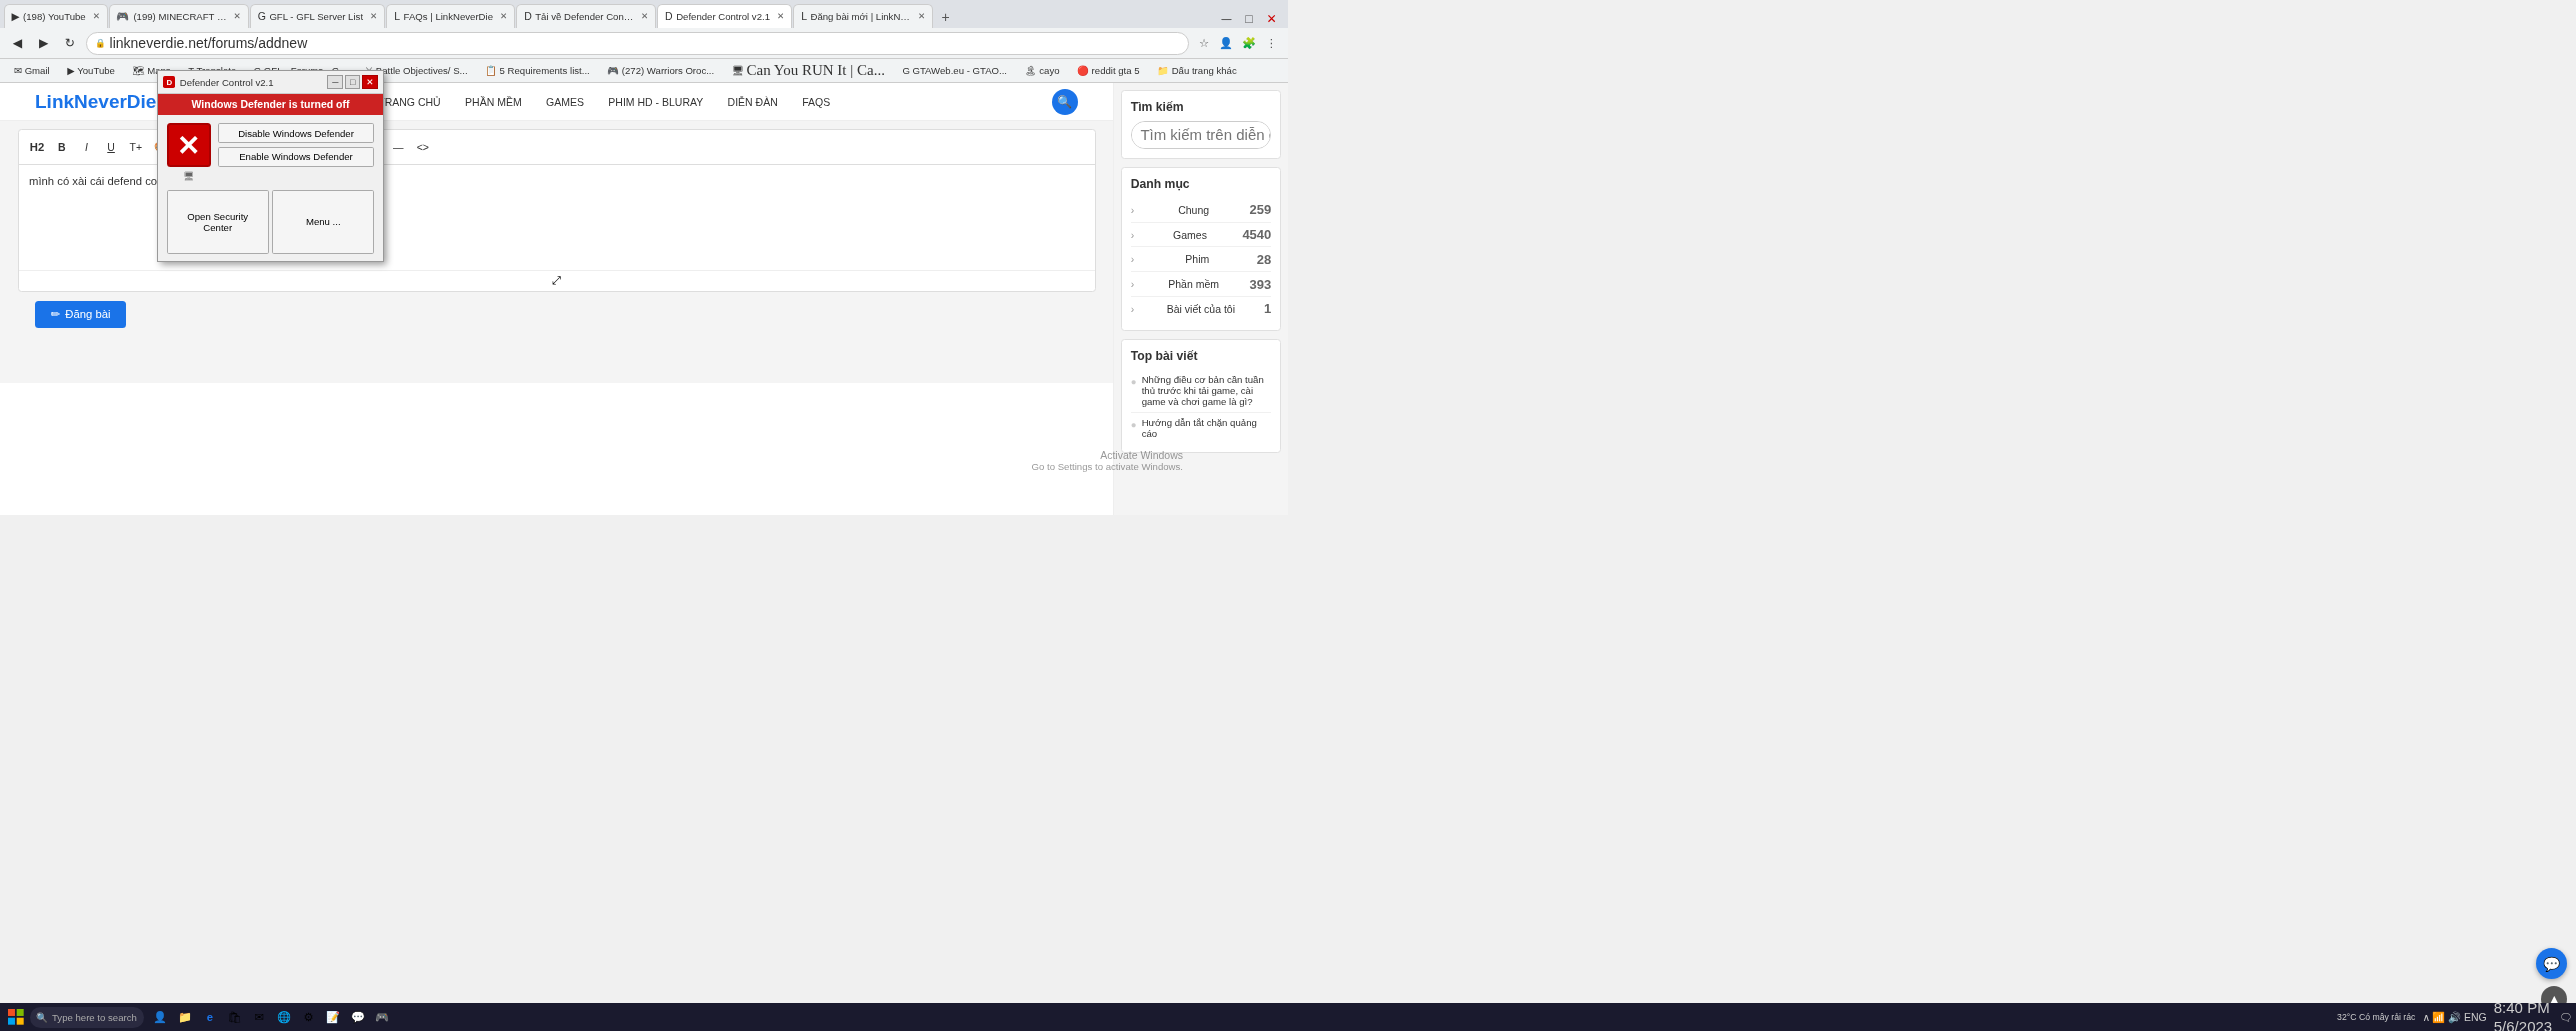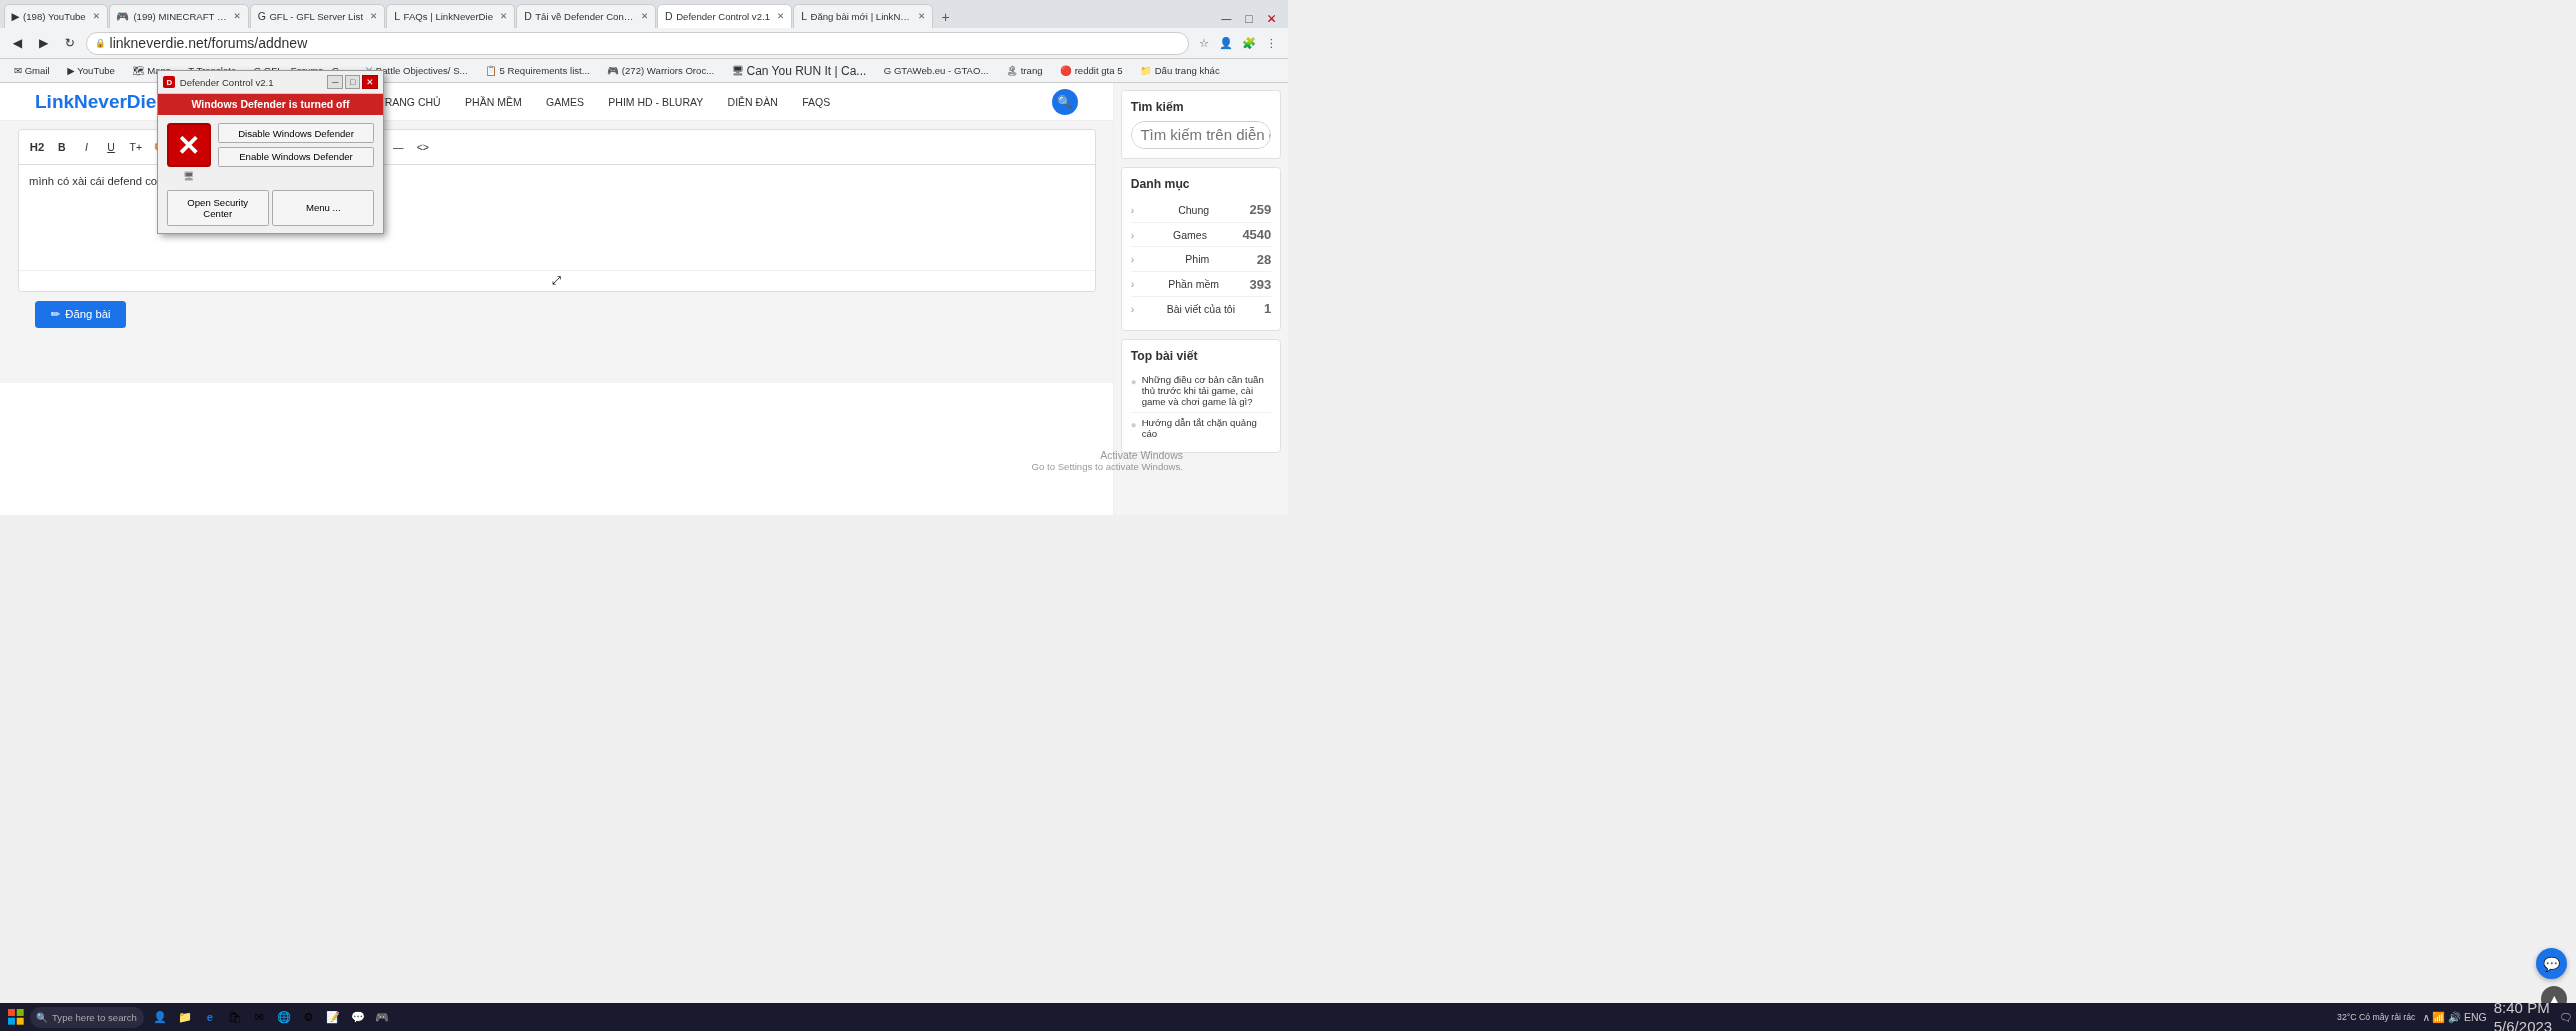--- a/index.html
+++ b/index.html
@@ -78,21 +78,21 @@
     .dialog-title-text { font-size: 9.6px; }
     .dialog-win-controls { display: flex; gap: 1.7px; }
     .win-btn { width: 15.7px; height: 14px; display: flex; align-items: center; justify-content: center; font-size: 8.7px; cursor: pointer; border: 0.9px solid #999; background: #e0e0e0; color: #333; }
     .win-btn.close-btn { background: #cc0000; color: white; border-color: #aa0000; }
     .dialog-status-bar { background: #cc2222; color: white; padding: 4.4px 8.7px; font-size: 10.5px; font-weight: bold; text-align: center; }
     .dialog-body { display: flex; padding: 8.7px; gap: 7px; align-items: flex-start; }
     .dialog-icon-large { width: 44px; height: 44px; background: #cc0000; border-radius: 3.5px; display: flex; align-items: center; justify-content: center; color: white; font-size: 24.4px; font-weight: bold; flex-shrink: 0; border: 2.6px solid #aa0000; }
     .dialog-buttons { display: flex; flex-direction: column; gap: 3.5px; flex: 1; }
     .dialog-btn { padding: 3.5px 7px; font-size: 9.6px; border: 0.9px solid #aaa; background: #f5f5f5; cursor: pointer; text-align: center; border-radius: 1.7px; }
     .dialog-footer { display: flex; gap: 3.5px; padding: 0 8.7px 7px; }
-    .dialog-footer-btn { flex: 1; padding: 6px 7px; font-size: 9.6px; border: 0.9px solid #aaa; background: #f5f5f5; cursor: pointer; text-align: center; border-radius: 1.7px; }
+    .dialog-footer-btn { flex: 1; padding: 20px 7px; font-size: 9.6px; border: 0.9px solid #aaa; background: #f5f5f5; cursor: pointer; text-align: center; border-radius: 1.7px; }
     .dialog-icon-area { display: flex; flex-direction: column; align-items: center; gap: 1.7px; }
     .dialog-icon-monitor { font-size: 8.7px; color: #666; text-align: center; margin-top: 1.7px; }
 
     
     .taskbar { position: fixed; bottom: 0; left: 0; right: 0; height: 28px; background: #1a1a2e; display: flex; align-items: center; padding: 0 3.5px; gap: 1.7px; z-index: 200; }
     .taskbar-start { width: 24.4px; height: 24.4px; display: flex; align-items: center; justify-content: center; cursor: pointer; }
     .taskbar-search { display: flex; align-items: center; background: #2a2a40; border-radius: 10.5px; padding: 1.7px 7px; gap: 3.5px; height: 21px; min-width: 105px; }
     .taskbar-search-text { font-size: 9.6px; color: #aaa; }
     .taskbar-apps { display: flex; gap: 1.7px; margin-left: 3.5px; }
     .taskbar-app { width: 23px; height: 23px; display: flex; align-items: center; justify-content: center; border-radius: 2.6px; cursor: pointer; background: transparent; }
@@ -204,29 +204,29 @@
       <div class="bookmark-item">
         <span style="font-size:9.6px;">📋</span>
         <span style="font-size:9.6px;">5 Requirements list...</span>
       </div>
       <div class="bookmark-item">
         <span style="font-size:9.6px;">🎮</span>
         <span style="font-size:9.6px;">(272) Warriors Oroc...</span>
       </div>
       <div class="bookmark-item">
         <span style="font-size:9.6px;">🖥</span>
-        <span style="font-size:12px;">Can You RUN It | Ca...</span>
+        <span style="font-size:15px;font-family:Liberation Serif, serif;">Can You RUN It | Ca...</span>
       </div>
       <div class="bookmark-item">
         <span style="font-size:9.6px;">G</span>
         <span style="font-size:9.6px;">GTAWeb.eu - GTAO...</span>
       </div>
       <div class="bookmark-item">
         <span style="font-size:9.6px;">🏝</span>
-        <span style="font-size:9.6px;">trang</span>
+        <span style="font-size:9.6px;">cayo</span>
       </div>
       <div class="bookmark-item">
         <span style="font-size:9.6px;">🔴</span>
         <span style="font-size:9.6px;">reddit gta 5</span>
       </div>
       <div class="bookmark-item">
         <span style="font-size:9.6px;">📁</span>
         <span style="font-size:9.6px;">Dấu trang khác</span>
       </div>
     </div>

